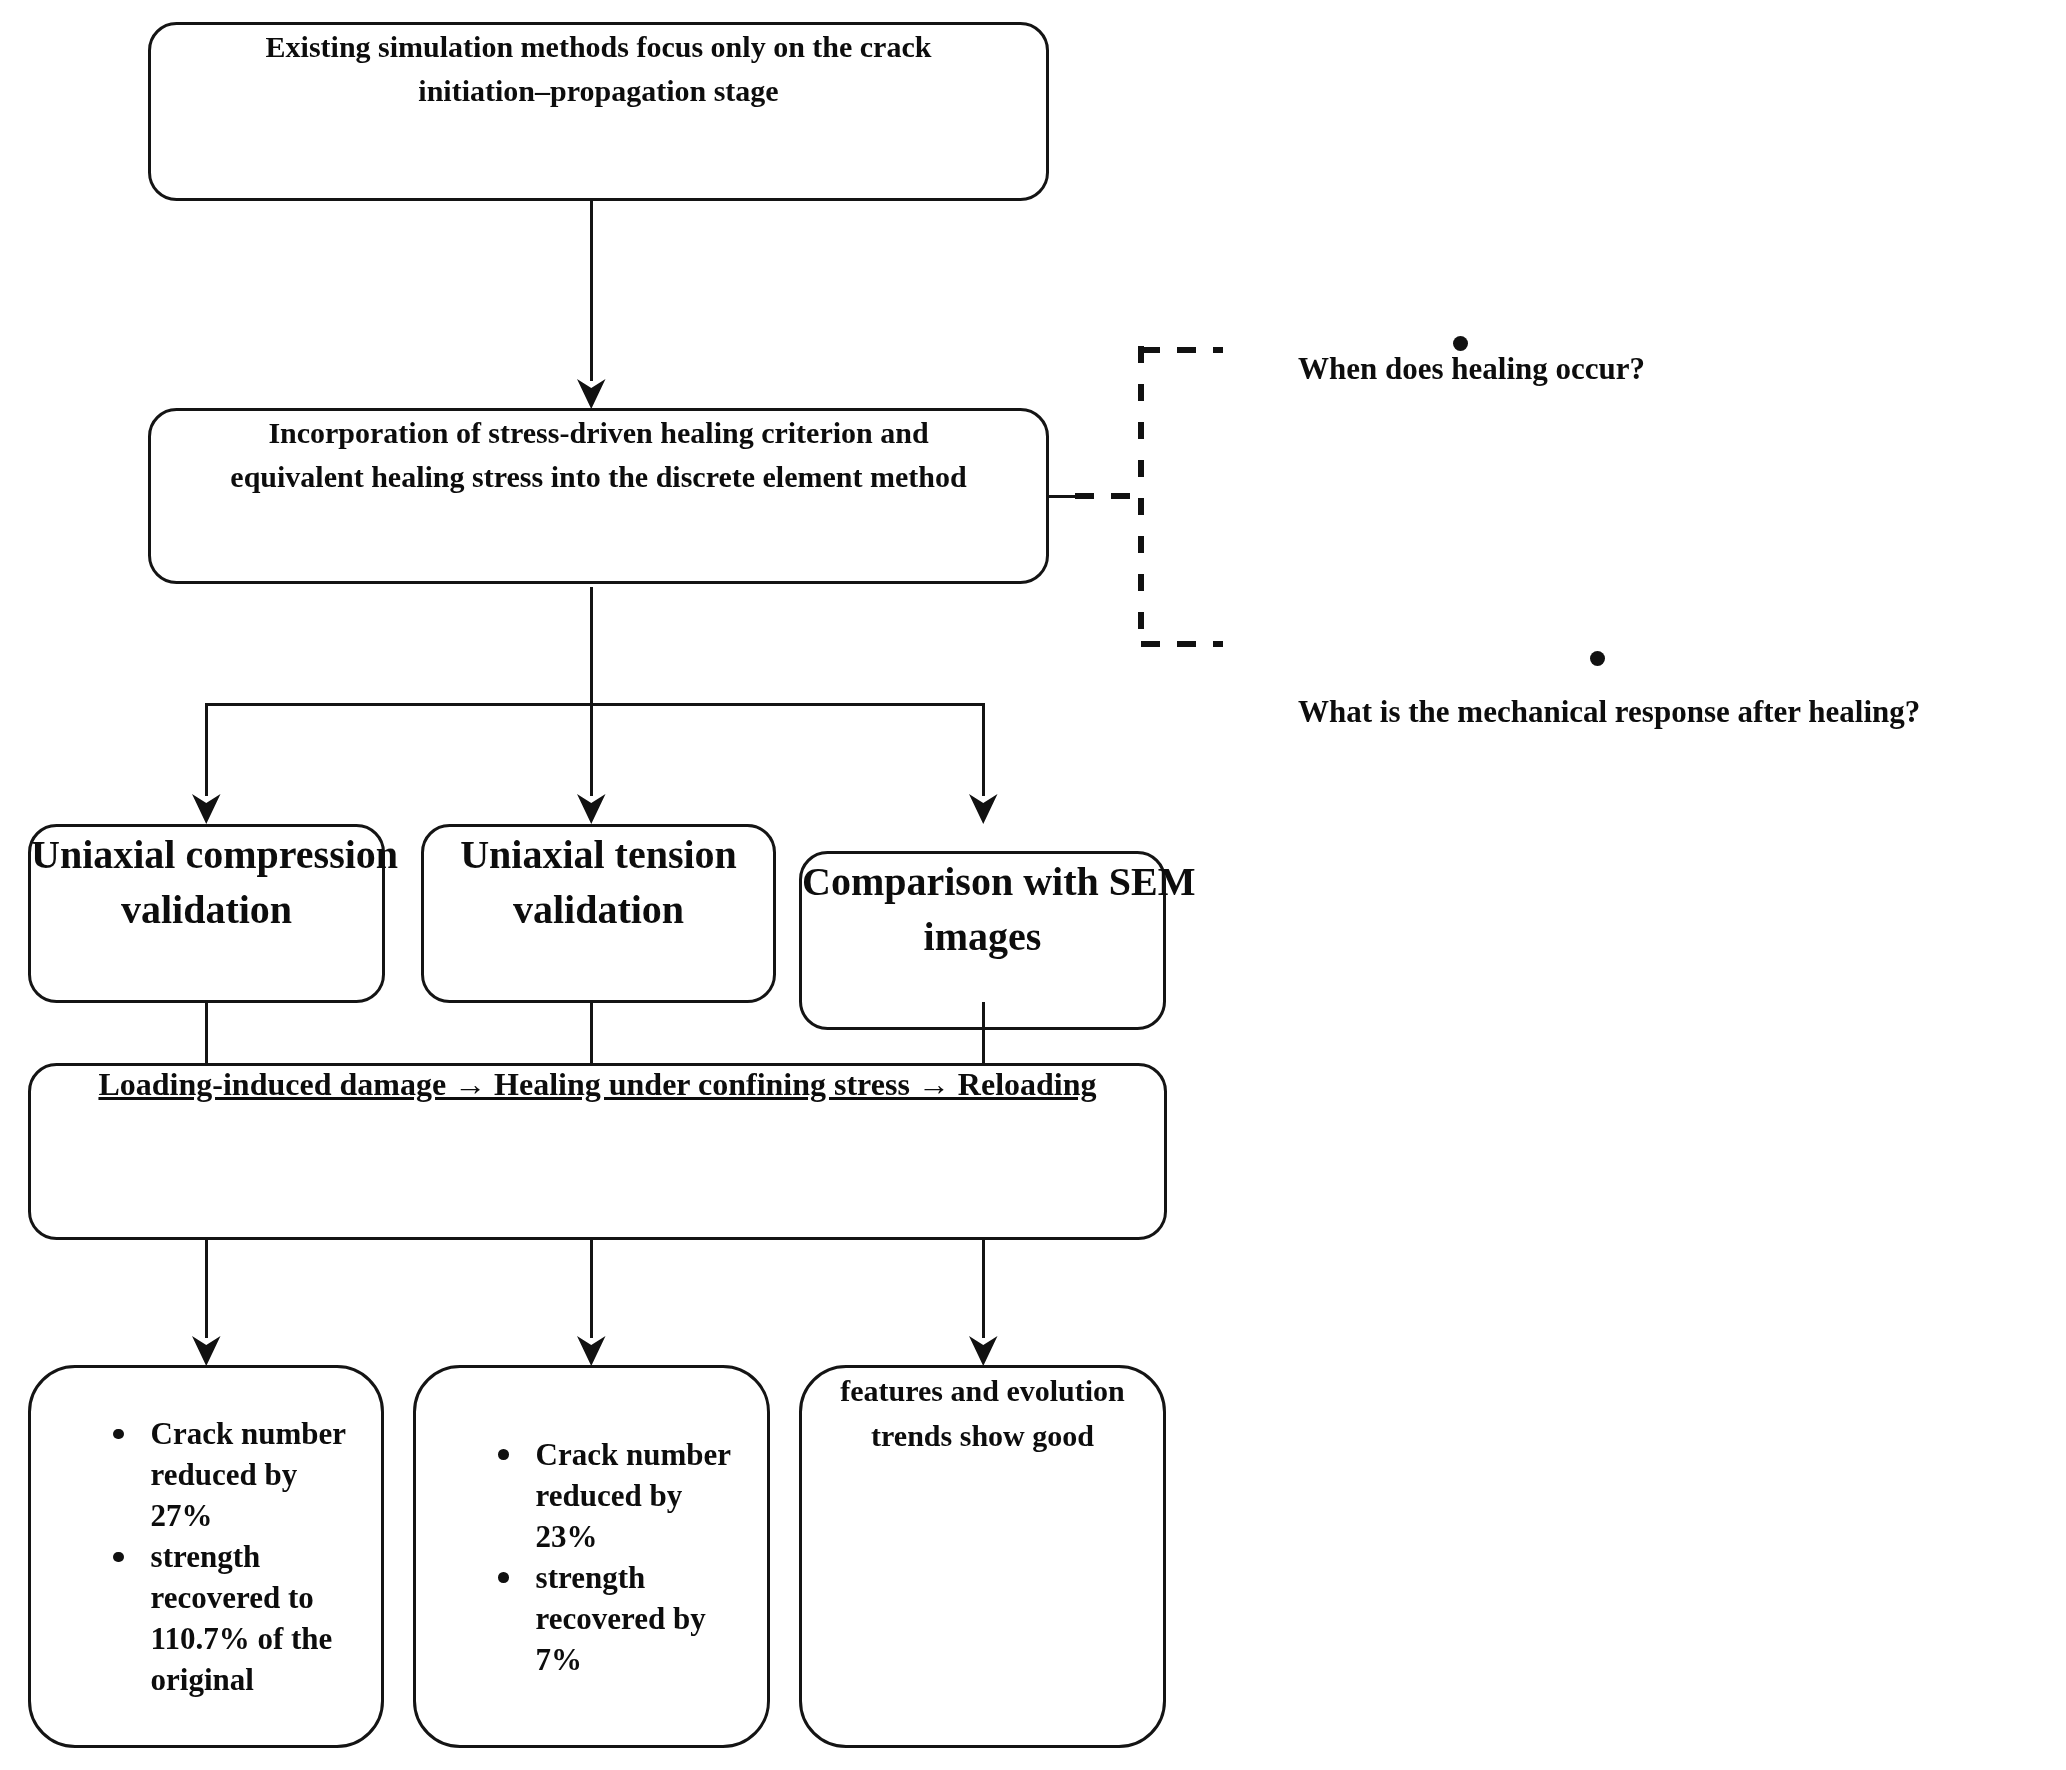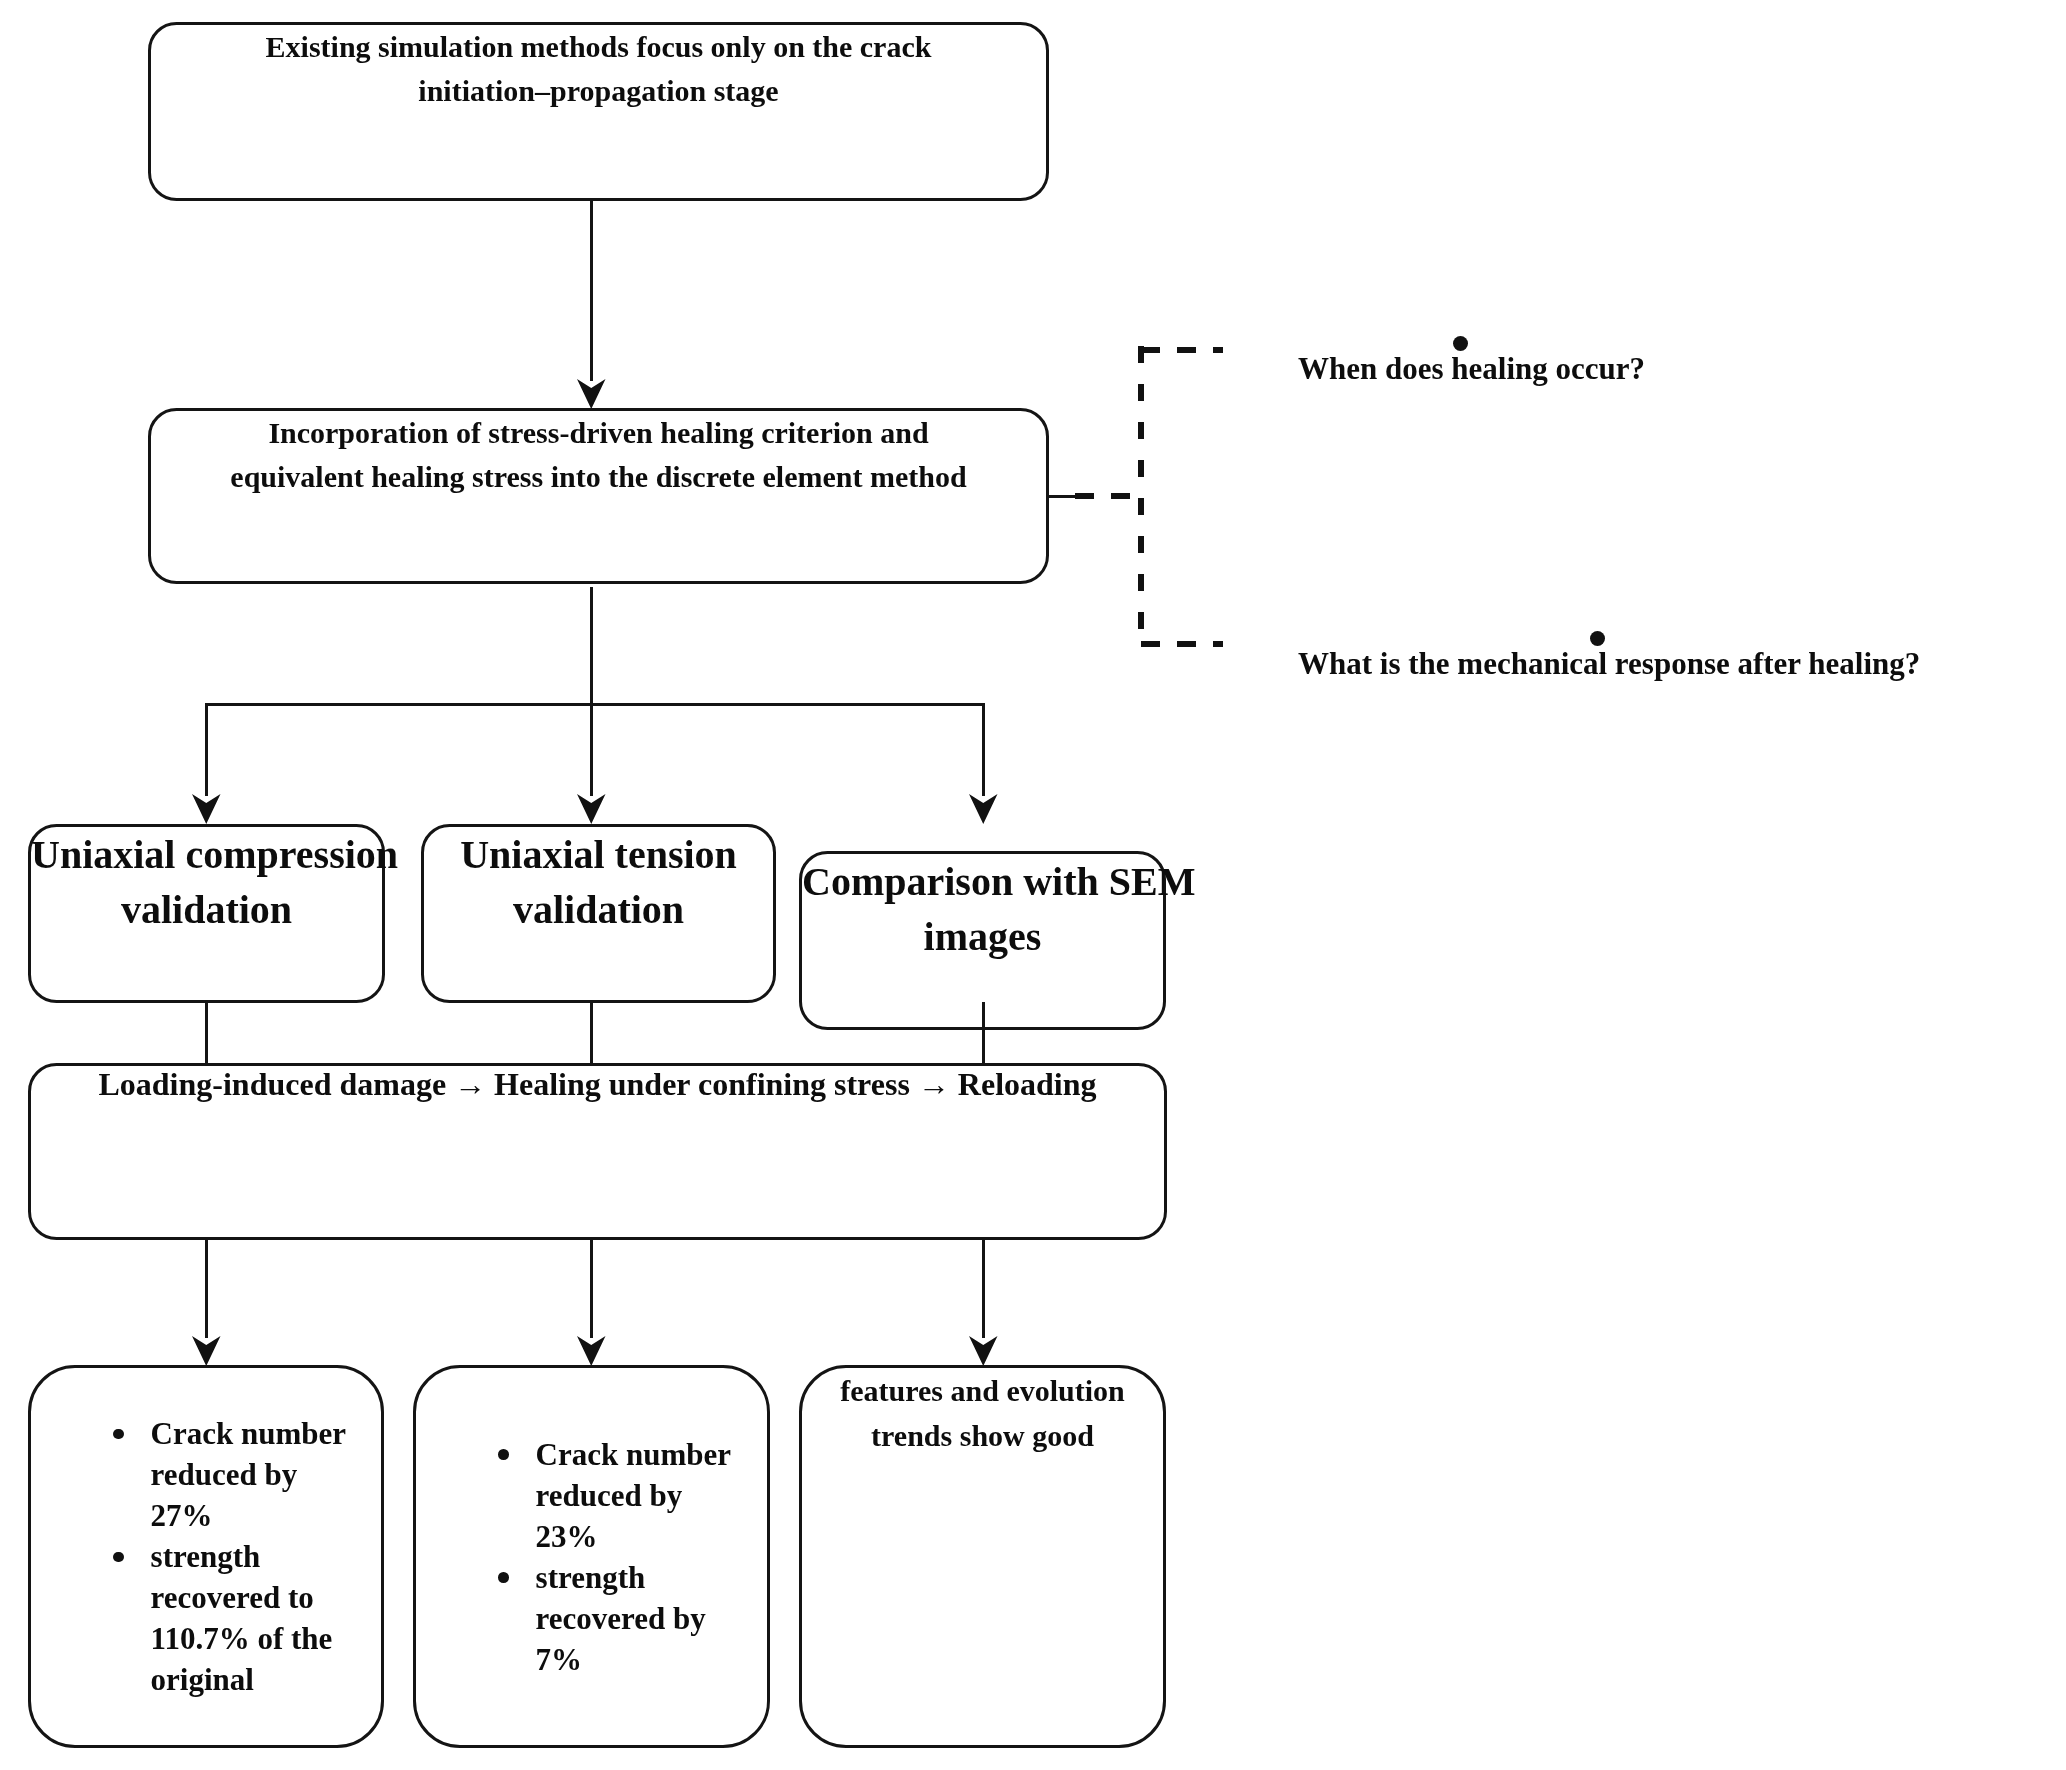--- a/index.html
+++ b/index.html
@@ -30,21 +30,21 @@
 
   #n-existing{left:148px;top:22px;width:901px;height:179px;}
   #n-method{left:148px;top:408px;width:901px;height:176px;}
   #n-existing .ln,#n-method .ln{font-size:30px;line-height:44px;}
 
   #n-compression{left:28px;top:824px;width:357px;height:179px;}
   #n-tension{left:421px;top:824px;width:355px;height:179px;}
   #n-sem{left:799px;top:851px;width:367px;height:179px;}
   #n-compression .ln,#n-tension .ln,#n-sem .ln{font-size:40px;line-height:55px;}
 
-  #n-process{left:28px;top:1063px;width:1139px;height:177px;}
+  #n-process{left:28px;top:1063px;width:1139px;height:177px;text-decoration:underline;}
   #n-process .ln{font-size:32px;line-height:37px;}
 
   #n-result-compression{left:28px;top:1365px;width:356px;height:383px;border-radius:47px;}
   #n-result-tension{left:413px;top:1365px;width:357px;height:383px;border-radius:47px;}
   #n-result-sem{left:799px;top:1365px;width:367px;height:383px;border-radius:47px;}
   #n-result-sem .ln{font-size:30px;line-height:45px;}
 
   
   .rnode{justify-content:flex-start;align-items:center;}
   .blist{display:flex;flex-direction:column;align-items:flex-start;padding-left:82px;}
@@ -89,21 +89,21 @@
   #dash-mid{left:1075px;top:493px;width:66px;}
   #dash-vert{left:1138px;top:346px;height:301px;}
   #dash-top{left:1141px;top:347px;width:82px;}
   #dash-bottom{left:1141px;top:641px;width:82px;}
 
   
   .question{position:absolute;display:flex;align-items:center;height:37px;flex-direction:column;}
   .qdot{width:15px;height:15px;border-radius:50%;background:#111111;margin-right:22.3px;flex:none;}
   .qtext{font-size:31px;white-space:nowrap;}
   #q-when{left:1298px;top:336px;}
-  #q-what{left:1298px;top:631px;}
+  #q-what{left:1298px;top:651px;gap:28px;}
 </style>
 </head>
 <body>
 
 <div class="canvas">
 
   <div class="node" id="n-existing">
     <div class="ntext">
       <span class="ln">Existing simulation methods focus only on the crack</span>
       <span class="ln">initiation–propagation stage</span>

